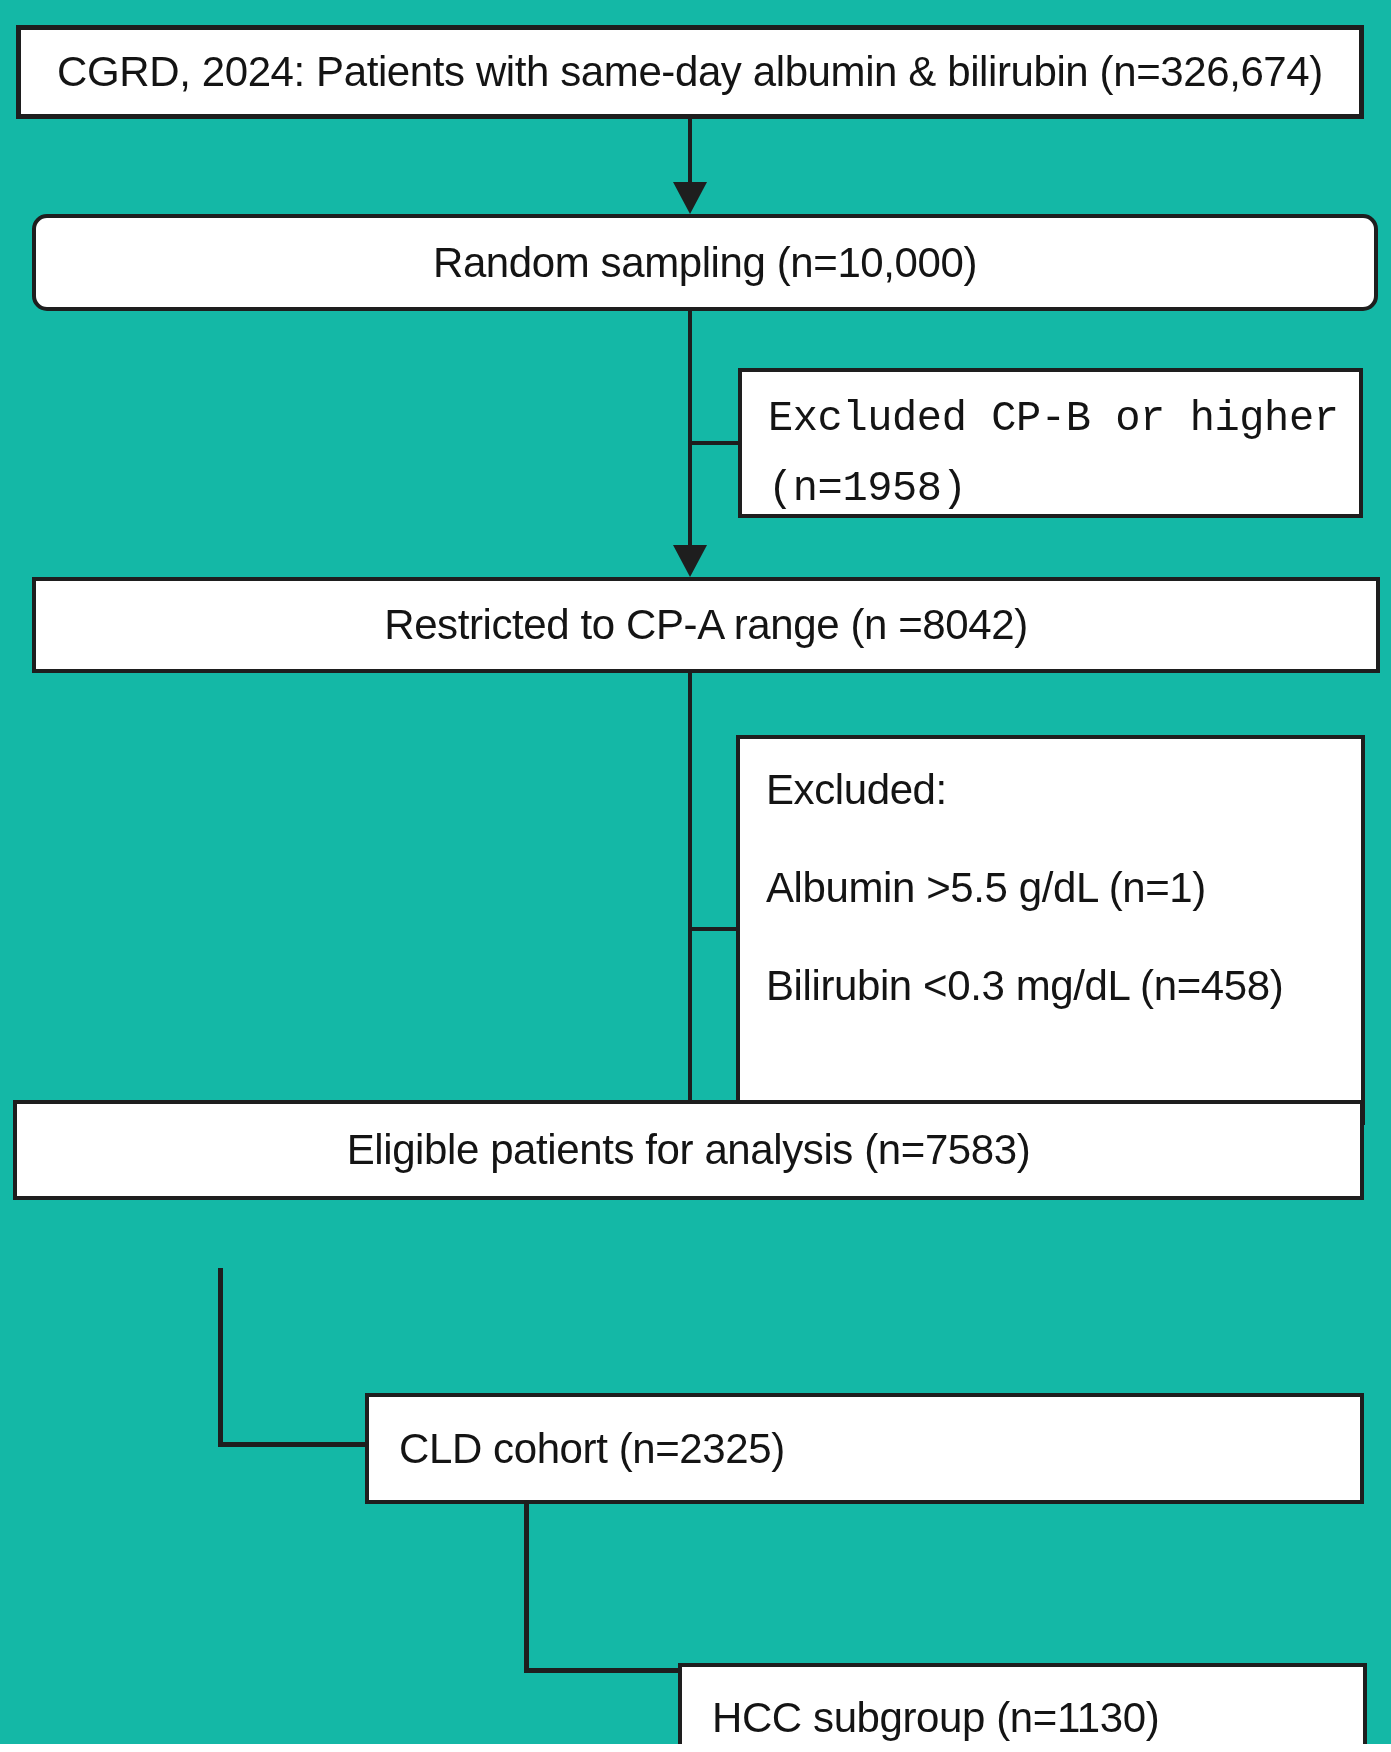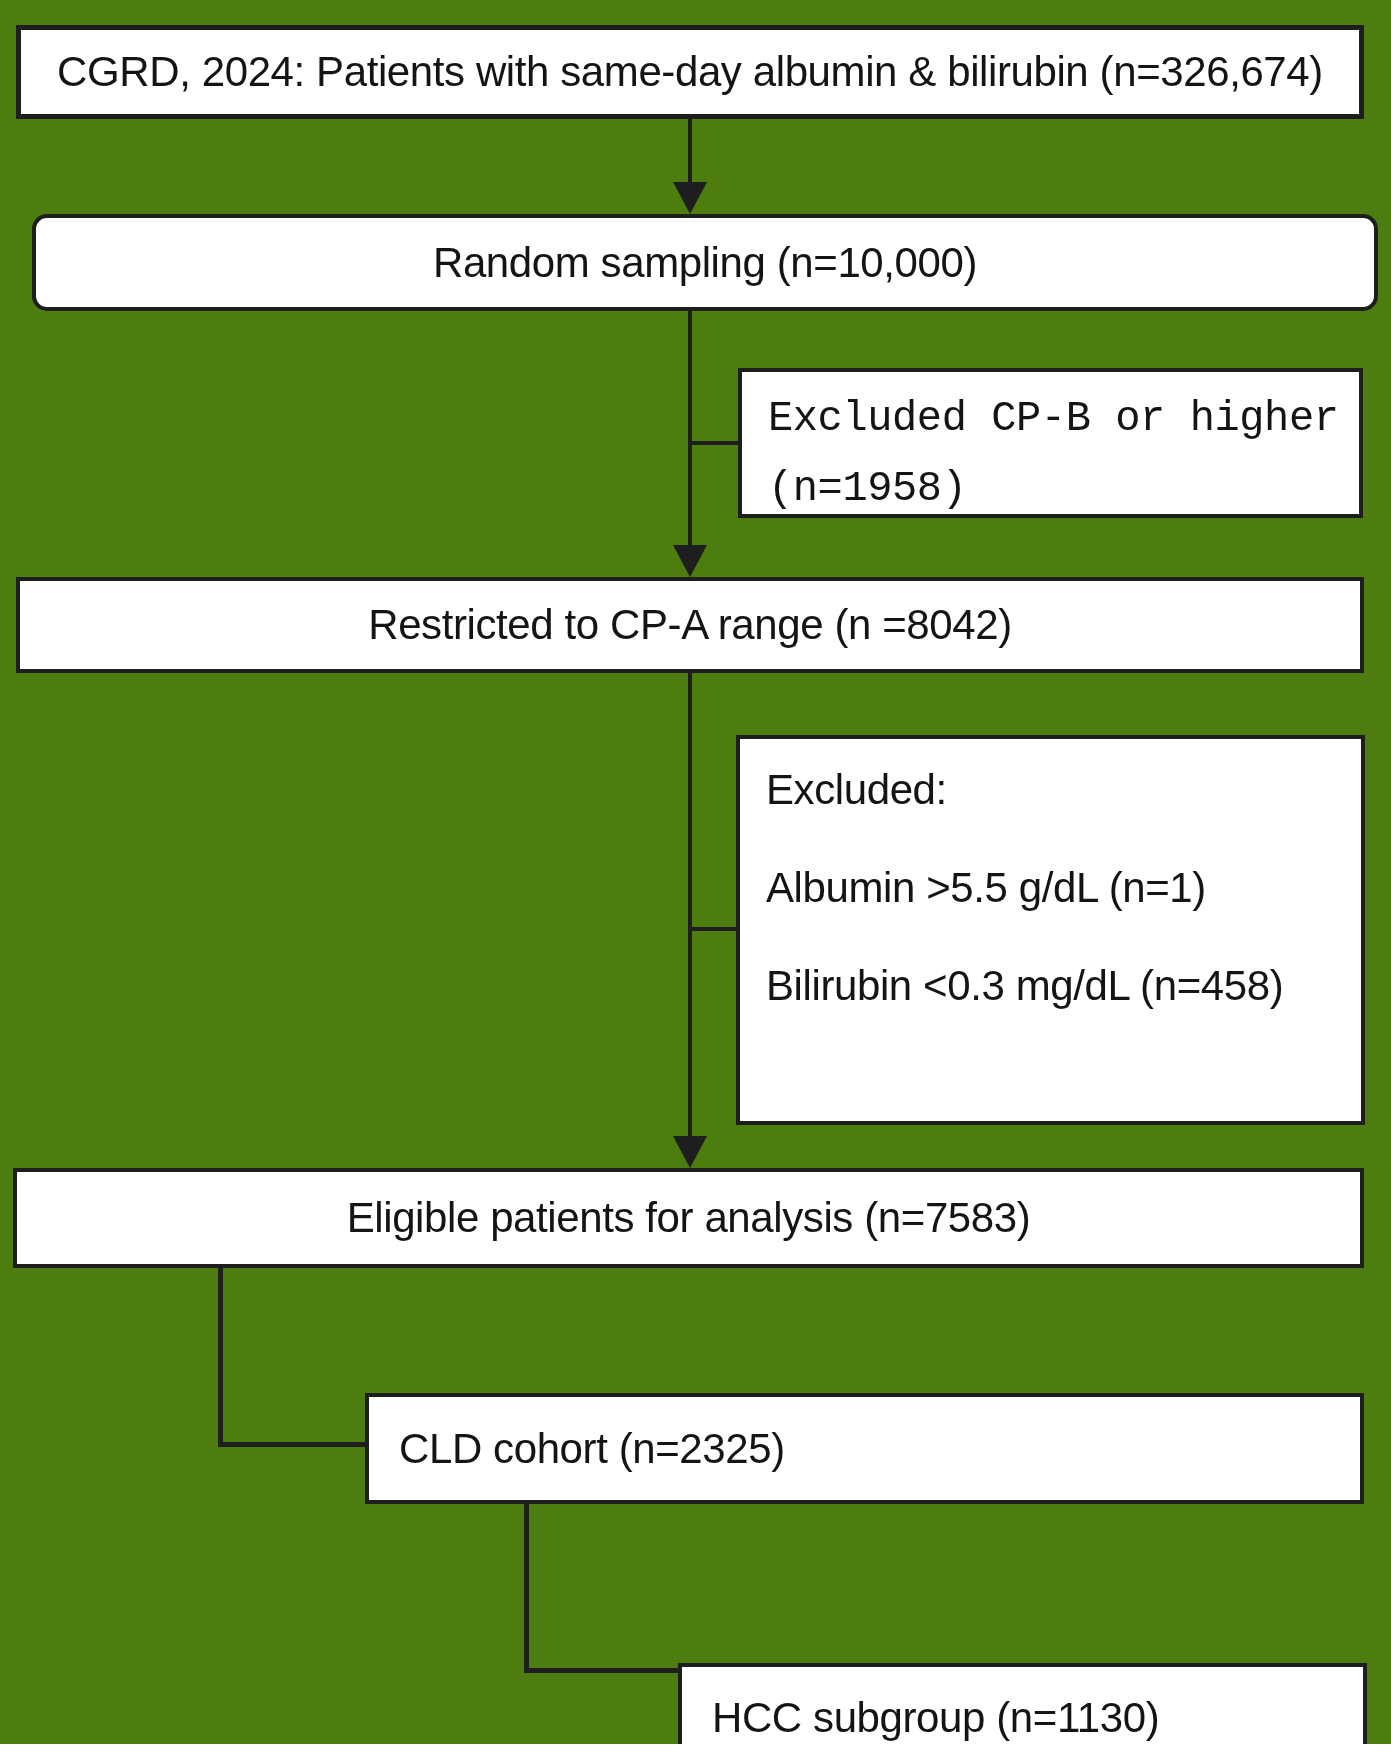--- a/index.html
+++ b/index.html
@@ -4,21 +4,21 @@
 <style>
   html, body {
     margin: 0;
     padding: 0;
     background: #ffffff;
   }
   .canvas {
     position: relative;
     width: 1391px;
     height: 1744px;
-    background: #4d7c0f;
+    background: #14b8a6;
     font-family: "Liberation Sans", sans-serif;
     color: #141414;
     overflow: hidden;
   }
   .node {
     position: absolute;
     box-sizing: border-box;
     background: #ffffff;
     border: 4px solid #1e1e1e;
     font-size: 42px;
@@ -37,23 +37,23 @@
     align-items: center;
     justify-content: flex-start;
     white-space: nowrap;
   }
   .multiline { display: block; }
   .multiline .line { display: block; white-space: nowrap; }
 
   #n-source   { left: 16px;  top: 25px;   width: 1348px; height: 94px;  border-width: 5px; }
   #n-sampling { left: 32px;  top: 214px;  width: 1346px; height: 97px; border-radius: 15px;  }
   #n-excl1    { left: 738px; top: 368px;  width: 625px;  height: 150px; padding: 12px 16px 0 26px; line-height: 70px; font-family: Liberation Mono, monospace; }
-  #n-cpa      { left: 16px;  top: 577px;  width: 1348px; height: 96px; align-items: center;  }
+  #n-cpa      { left: 32px;  top: 577px;  width: 1348px; height: 96px; align-items: center;  }
   #n-excl2    { left: 736px; top: 735px;  width: 629px;  height: 390px; padding: 2px 16px 0 26px; line-height: 98px; }
-  #n-eligible { left: 13px;  top: 1168px; width: 1351px; height: 100px; }
+  #n-eligible { left: 13px;  top: 1100px; width: 1351px; height: 100px; }
   #n-cld      { left: 365px; top: 1393px; width: 999px;  height: 111px; padding-left: 30px; }
   #n-hcc      { left: 678px; top: 1615px; width: 689px;  height: 110px; padding-left: 30px; margin-top: 48px; }
 
   .conn {
     position: absolute;
     background: #1e1e1e;
   }
   #v1 { left: 688px; top: 119px;  width: 4px;  height: 63px;  }
   #v2 { left: 688px; top: 311px;  width: 4px;  height: 234px; }
   #b1 { left: 690px; top: 441px;  width: 48px; height: 4px;   }

